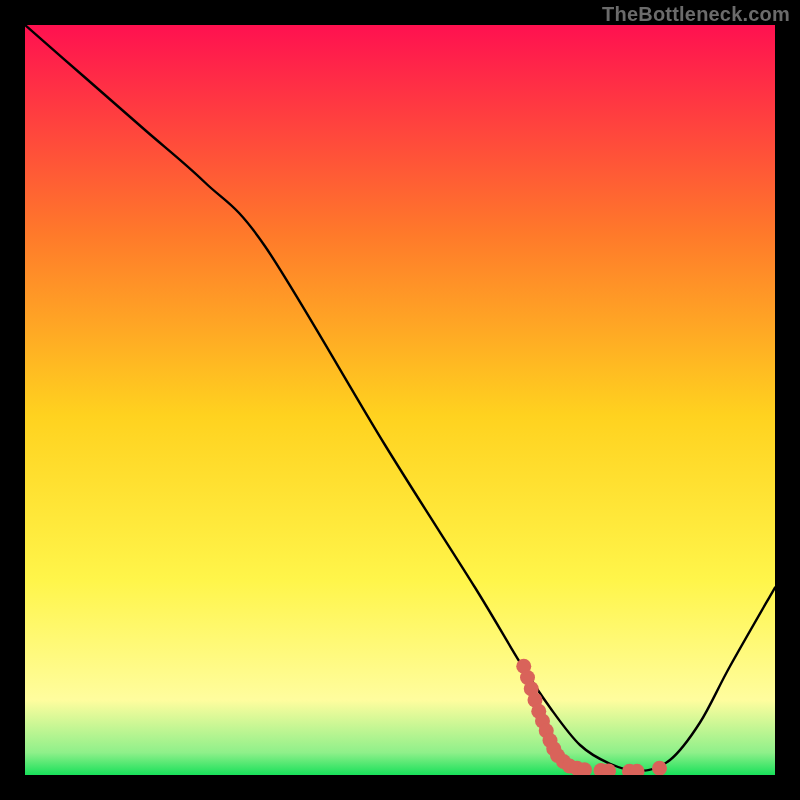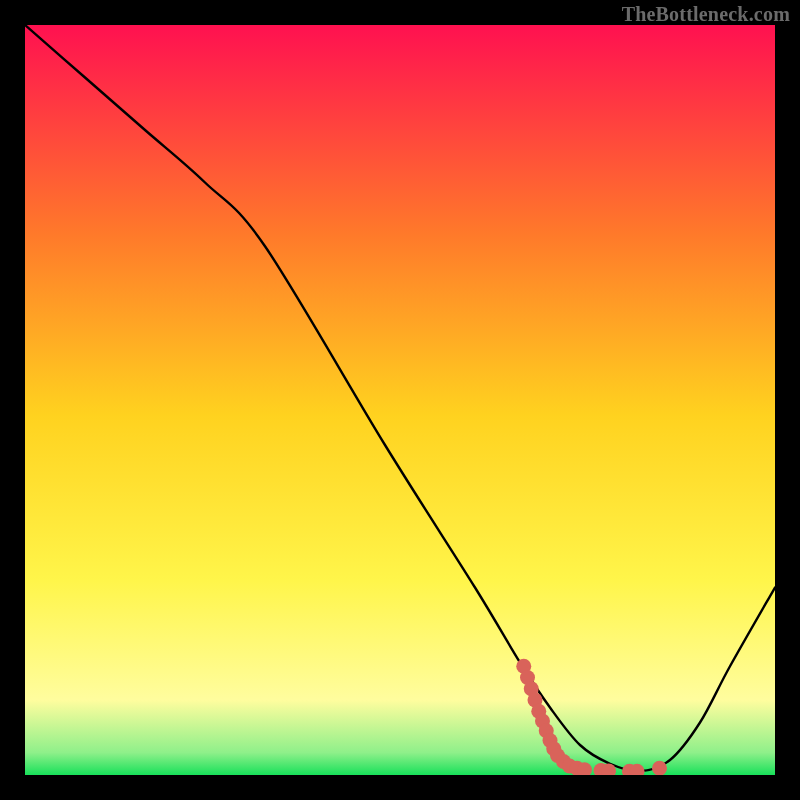--- a/index.html
+++ b/index.html
@@ -22,21 +22,21 @@
     position: absolute;
     left: 25px;
     top: 25px;
     width: 750px;
     height: 750px;
   }
   .watermark {
     position: absolute;
     top: 3px;
     right: 10px;
-    font-family: Liberation Serif, serif;
+    font-family: Liberation Sans, sans-serif;
     font-size: 20px;
     font-weight: 600;
     color: #6b6b6b;
     letter-spacing: 0.2px;
   }
   svg { display: block; }
 </style>
 </head>
 <body>
 

